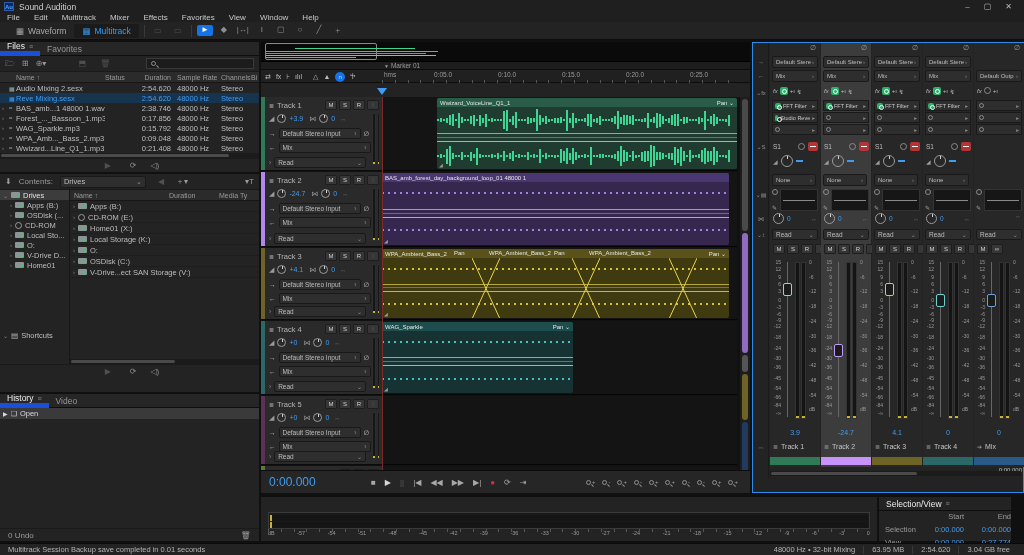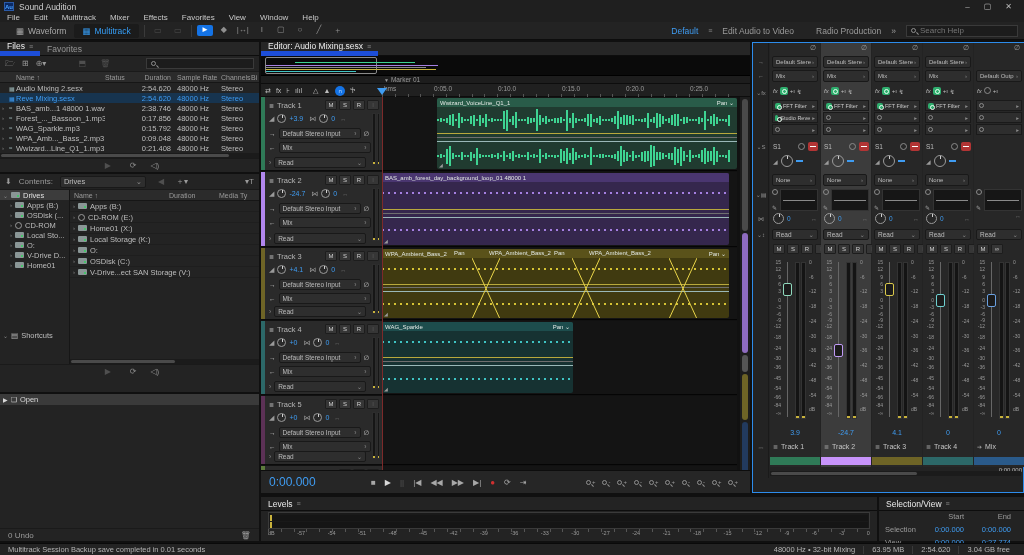--- a/index.html
+++ b/index.html
@@ -124,33 +124,20 @@
     <div id="tools" style="display:flex;gap:3px">
         <span class="tool on">►</span>
         <span class="tool">◆</span>
         <span class="tool">|↔|</span>
         <span class="tool">I</span>
         <span class="tool">▢</span>
         <span class="tool">○</span>
         <span class="tool">╱</span>
         <span class="tool">＋</span>
       </div>
-    <div class="wsbar">
-      <span class="bl">Default</span>
-      <span class="pmenu">≡</span>
-      <span id="wsitems" style="display:flex;gap:22px">
-          <span>Edit Audio to Video</span>
-          <span>Radio Production</span>
-        </span>
-      <span>»</span>
-      <span class="searchbox">
-        <span class="mag"></span>
-        <input placeholder="Search Help" style="">
-      </span>
-    </div>
   </div>
 
   <div class="panel" id="filesPanel" style="left:0;top:42px;width:259px;height:130px">
       <div class="tabbar">
         <div class="tab on">
           <span>Files</span>
           <span class="pmenu">≡</span>
         </div>
         <div class="tab">
           <span>Favorites</span>
@@ -379,38 +366,41 @@
         </div>
       </div>
       <div class="pfooter" style="height: 13px;">
         <span class="tool dim">▶</span>
         <span>⟳</span>
         <span>◁)</span>
       </div>
     </div>
 
   <div class="panel" id="historyPanel" style="left:0;top:394px;width:259px;height:147px">
+      <div class="tabbar">
+        <div class="tab on">
+          <span>History</span>
+          <span class="pmenu">≡</span>
+        </div>
+        <div class="tab">
+          <span>Video</span>
+        </div>
+      </div>
       <div class="trow" style="background: rgb(58, 58, 58); height: 11px; color: rgb(216, 216, 216);">
         <span style="font-size: 6px;">▶</span>
         <span style="font-size: 7px;">❏</span>
         <span>Open</span>
       </div>
       <div style="position: absolute; bottom: 0px; left: 0px; right: 0px; height: 13px; border-top: 1px solid rgb(26, 26, 26); display: flex; align-items: center; padding: 0px 8px; font-size: 8px; color: rgb(154, 154, 154);">
         <span>0 Undo</span>
         <span style="margin-left: auto;">🗑</span>
       </div>
     </div>
 
   <div class="panel" id="editorPanel" style="left:261px;top:42px;width:489px;height:451px">
-      <div class="tabbar">
-        <div class="tab on">
-          <span>Editor: Audio Mixing.sesx</span>
-          <span class="pmenu">≡</span>
-        </div>
-      </div>
       <div style="position: relative; height: 20px; background: rgb(10, 10, 10); border-bottom: 1px solid rgb(0, 0, 0);">
         <div style="position: absolute; left: 4px; top: 1px; width: 112px; height: 17px; border: 1px solid rgb(138, 138, 138); border-radius: 2px;"></div>
         <div style="position: absolute; left: 34px; top: 6px; width: 120px; height: 1px; background: rgb(62, 212, 146);"></div>
         <div style="position: absolute; left: 5px; top: 9px; width: 172px; height: 1px; background: rgb(165, 128, 226);"></div>
         <div style="position: absolute; left: 5px; top: 11px; width: 160px; height: 1px; background: rgb(138, 138, 138);"></div>
         <div style="position: absolute; left: 5px; top: 13px; width: 170px; height: 1px; background: rgb(200, 178, 60);"></div>
         <div style="position: absolute; left: 5px; top: 15px; width: 90px; height: 1px; background: rgb(63, 196, 196);"></div>
       </div>
       <div style="position: relative; height: 8px; background: rgb(29, 29, 29); border-bottom: 1px solid rgb(13, 13, 13); font-size: 6.5px; color: rgb(154, 154, 154);">
         <span style="position: absolute; left: 123px; top: 0px; display: flex; gap: 2px; align-items: center;">
@@ -1642,26 +1632,20 @@
             <div style="position: absolute; right: 2px; top: 424px; font-size: 6px; color: rgb(189, 189, 189);">0:00.000</div>
           </div>
         </div>
         <div class="hscroll" style="position: absolute; left: 17px; right: 2px; bottom: 2px;">
           <div style="left: 1px; width: 58%;"></div>
         </div>
       </div>
     </div>
 
   <div class="panel" id="levelsPanel" style="left:261px;top:497px;width:616px;height:44px">
-      <div class="tabbar" style="background: rgb(35, 35, 35);">
-        <div class="tab on" style="border-bottom: none;">
-          <span>Levels</span>
-          <span class="pmenu">≡</span>
-        </div>
-      </div>
       <div style="position: absolute; left: 7px; right: 7px; top: 15px; height: 17px; background: rgb(25, 25, 25); border: 1px solid rgb(58, 58, 58);">
         <div style="position: absolute; left: 1px; right: 1px; top: 2px; height: 6px; background: rgb(21, 21, 21);">
           <div style="position: absolute; left: 0px; top: 0px; bottom: 0px; width: 2px; background: rgb(200, 178, 60);"></div>
         </div>
         <div style="position: absolute; left: 1px; right: 1px; top: 9px; height: 6px; background: rgb(21, 21, 21);">
           <div style="position: absolute; left: 0px; top: 0px; bottom: 0px; width: 2px; background: rgb(200, 178, 60);"></div>
         </div>
       </div>
       <div style="position: absolute; left: 7px; right: 7px; top: 33px; height: 10px; display: flex; justify-content: space-between; font-size: 5.5px; color: rgb(154, 154, 154);">
         <span>dB</span>
@@ -1682,21 +1666,21 @@
         <span>-15</span>
         <span>-12</span>
         <span>-9</span>
         <span>-6</span>
         <span>-3</span>
         <span>0</span>
       </div>
       <div class="tickrow" style="left: 7px; right: 7px; top: 32px;"></div>
     </div>
 
-  <div class="panel" id="selviewPanel" style="left:879px;top:497px;width:145px;height:44px">
+  <div class="panel" id="selviewPanel" style="left:879px;top:497px;width:132px;height:44px">
       <div class="tabbar" style="background: rgb(35, 35, 35);">
         <div class="tab on" style="border-bottom: none;">
           <span>Selection/View</span>
           <span class="pmenu">≡</span>
         </div>
       </div>
       <div class="selviewgrid" style="position: absolute; top: 13px; left: 0px; right: 0px;">
         <div class="lab"></div>
         <div style="color: rgb(154, 154, 154);">Start</div>
         <div style="color: rgb(154, 154, 154);">End</div>

